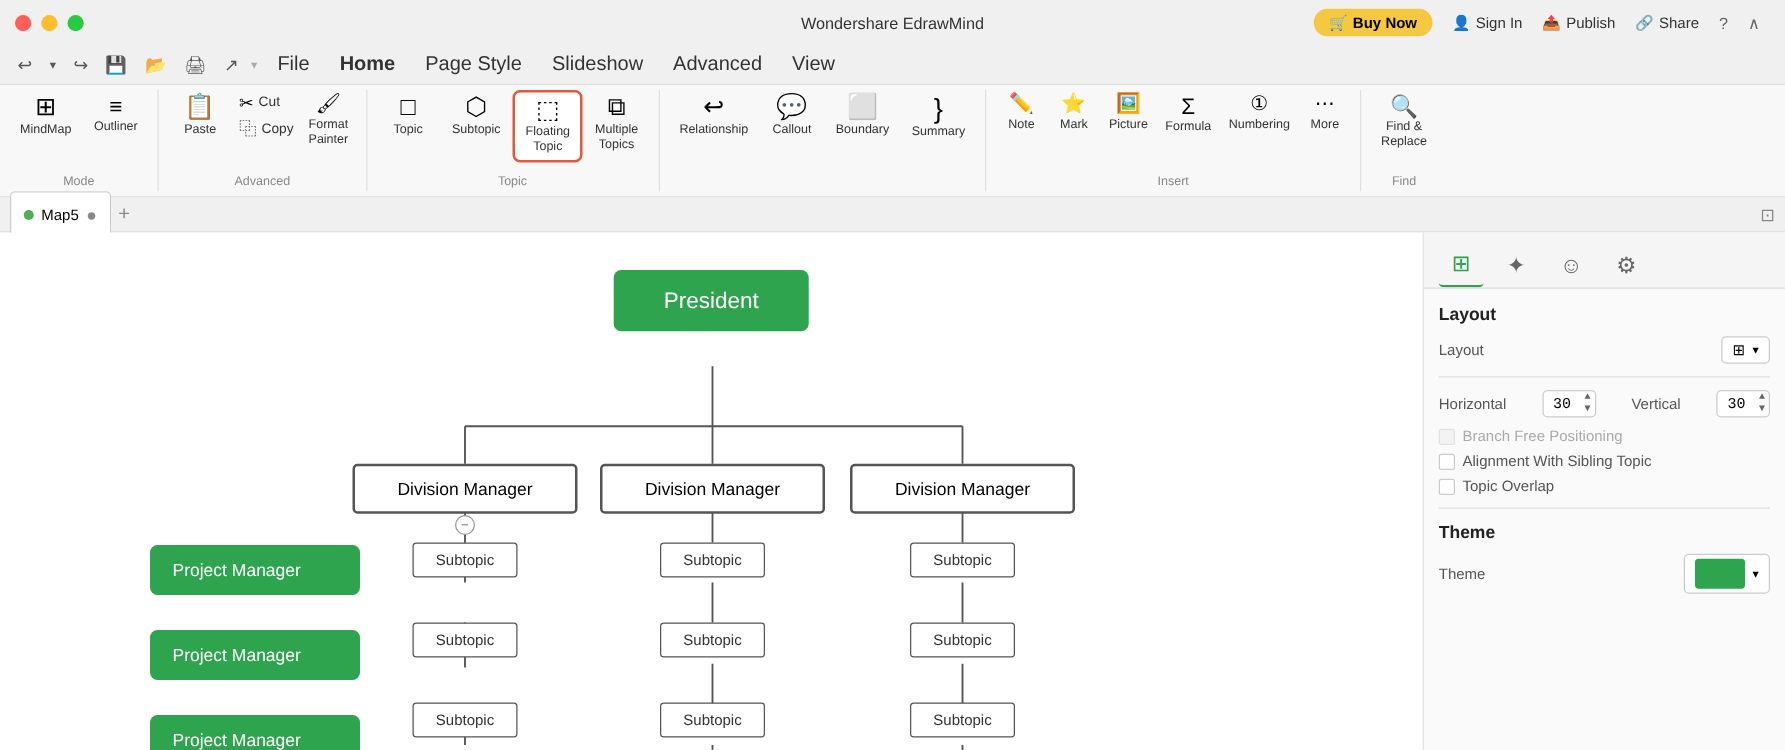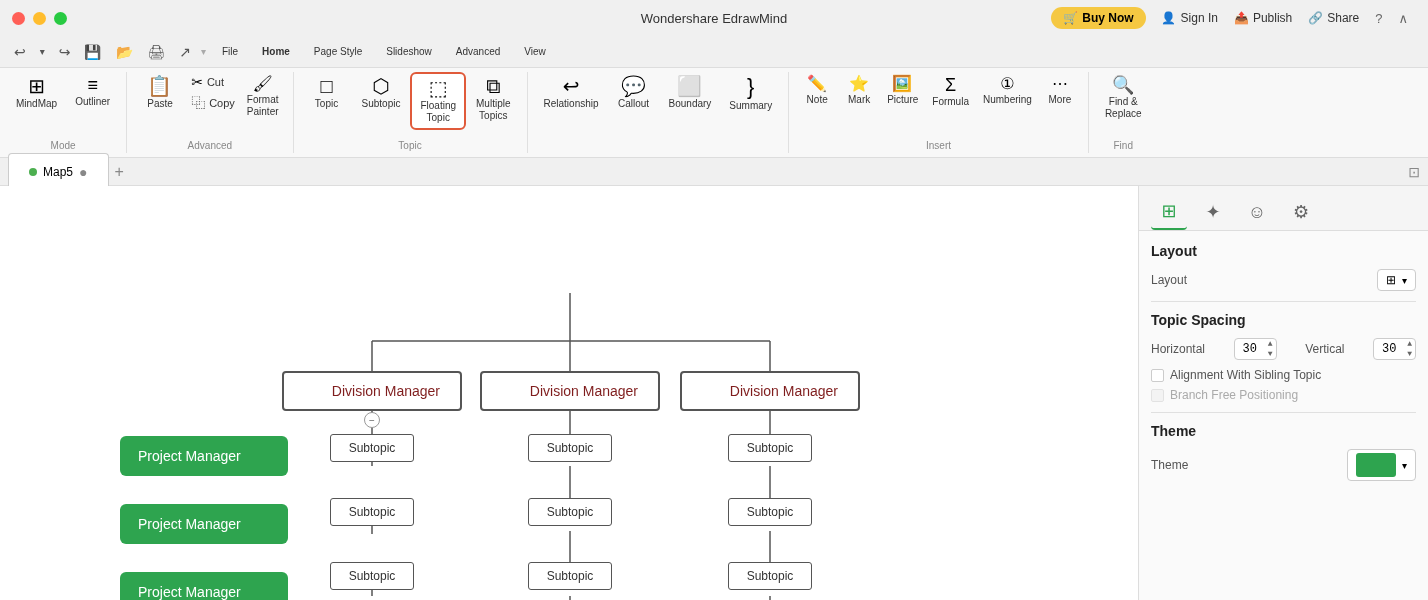--- a/index.html
+++ b/index.html
@@ -29,21 +29,21 @@
     
     .menubar {
       height: 32px;
       background: #f0f0f0;
       display: flex;
       align-items: center;
       padding: 0 8px;
       gap: 4px;
       border-bottom: 1px solid #ddd;
     }
-    .menu-item { font-size: 10px; color: #333; padding: 2px 10px; cursor: pointer; border-radius: 4px; }
+    .menu-item { font-size: 16px; color: #333; padding: 2px 10px; cursor: pointer; border-radius: 4px; }
     .menu-item.active { font-weight: 600; }
     .menubar-left { display: flex; align-items: center; gap: 2px; }
     .nav-btn { font-size: 14px; color: #555; cursor: pointer; padding: 2px 6px; }
 
     
     .ribbon {
       height: 90px;
       background: #f8f8f8;
       border-bottom: 1px solid #ddd;
       display: flex;
@@ -117,21 +117,21 @@
       padding: 0 8px;
       gap: 2px;
       border-bottom: 1px solid #ddd;
     }
     .tab-item {
       height: 38px;
       background: white;
       border: 1px solid #ccc;
       border-bottom: none;
       border-radius: 4px 4px 0 0;
-      padding: 0 20px;
+      padding: 0 10px;
       font-size: 12px;
       display: flex;
       align-items: center;
       gap: 6px;
       cursor: pointer;
     }
     .tab-add { font-size: 16px; color: #888; cursor: pointer; padding: 0 4px; }
     .tab-green-dot { width: 8px; height: 8px; background: #4caf50; border-radius: 50%; }
 
     
@@ -221,23 +221,23 @@
       font-weight: 500;
       white-space: nowrap;
     }
     .node-division {
       position: absolute;
       background: white;
       border: 2px solid #555;
       border-radius: 4px;
       padding: 10px 20px;
       font-size: 14px;
-      color: #7f1d1d;
+      color: #000000;
       white-space: nowrap;
-      text-align: right;
+      text-align: center;
     }
     .node-subtopic {
       position: absolute;
       background: white;
       border: 1px solid #555;
       border-radius: 3px;
       padding: 6px 14px;
       font-size: 12px;
       color: #333;
       white-space: nowrap;
@@ -501,20 +501,23 @@
       <line x1="570" y1="280" x2="570" y2="312" stroke="#555" stroke-width="1.5"></line>
       <line x1="570" y1="345" x2="570" y2="378" stroke="#555" stroke-width="1.5"></line>
       <line x1="570" y1="410" x2="570" y2="443" stroke="#555" stroke-width="1.5"></line>
 
       <line x1="770" y1="213" x2="770" y2="248" stroke="#555" stroke-width="1.5"></line>
       <line x1="770" y1="280" x2="770" y2="312" stroke="#555" stroke-width="1.5"></line>
       <line x1="770" y1="345" x2="770" y2="378" stroke="#555" stroke-width="1.5"></line>
       <line x1="770" y1="410" x2="770" y2="443" stroke="#555" stroke-width="1.5"></line>
     </svg>
 
+    <div class="node-president">
+      <span>President</span>
+    </div>
 
     <div class="node-division" style="left: 282px; top: 185px; width: 180px;">
       <span>Division Manager</span>
     </div>
     <div class="node-division" style="left: 480px; top: 185px; width: 180px;">
       <span>Division Manager</span>
     </div>
     <div class="node-division" style="left: 680px; top: 185px; width: 180px;">
       <span>Division Manager</span>
     </div>
@@ -580,21 +583,20 @@
           <div class="panel-select">
             <span>⊞</span>
             <span style="font-size:10px;">▾</span>
           </div>
         </div>
       </div>
 
       <hr class="panel-divider">
 
       <div>
-        <div class="panel-section-title">Topic Spacing</div>
         <div class="panel-row">
           <span class="panel-label">Horizontal</span>
           <div class="panel-input-num">
             <span class="num-val">30</span>
             <div class="num-arrows">
               <span class="num-arrow">▲</span>
               <span class="num-arrow">▼</span>
             </div>
           </div>
           <span class="panel-label">Vertical</span>
@@ -603,26 +605,30 @@
             <div class="num-arrows">
               <span class="num-arrow">▲</span>
               <span class="num-arrow">▼</span>
             </div>
           </div>
         </div>
       </div>
 
       <div style="margin-top:8px;">
         <div class="panel-checkbox-row">
+          <div class="panel-checkbox" style="background:#eee;border-color:#ccc;opacity:0.5;"></div>
+          <span class="panel-checkbox-label" style="color:#aaa;">Branch Free Positioning</span>
+        </div>
+        <div class="panel-checkbox-row">
           <div class="panel-checkbox"></div>
           <span class="panel-checkbox-label">Alignment With Sibling Topic</span>
         </div>
         <div class="panel-checkbox-row">
-          <div class="panel-checkbox" style="background:#eee;border-color:#ccc;opacity:0.5;"></div>
-          <span class="panel-checkbox-label" style="color:#aaa;">Branch Free Positioning</span>
+          <div class="panel-checkbox"></div>
+          <span class="panel-checkbox-label">Topic Overlap</span>
         </div>
       </div>
 
       <hr class="panel-divider">
 
       <div>
         <div class="panel-section-title">Theme</div>
         <div class="panel-row">
           <span class="panel-label">Theme</span>
           <div class="panel-select">

